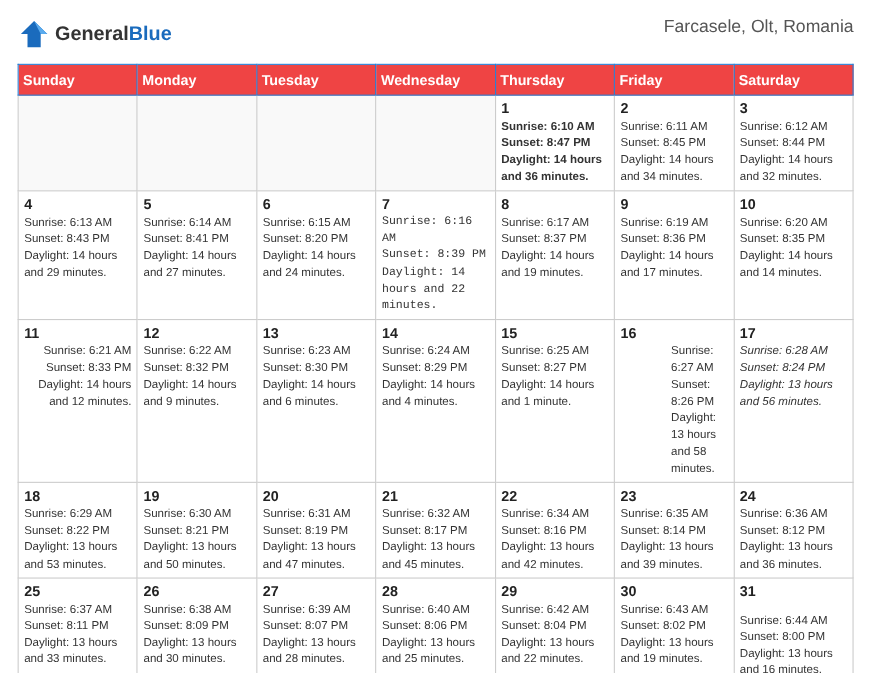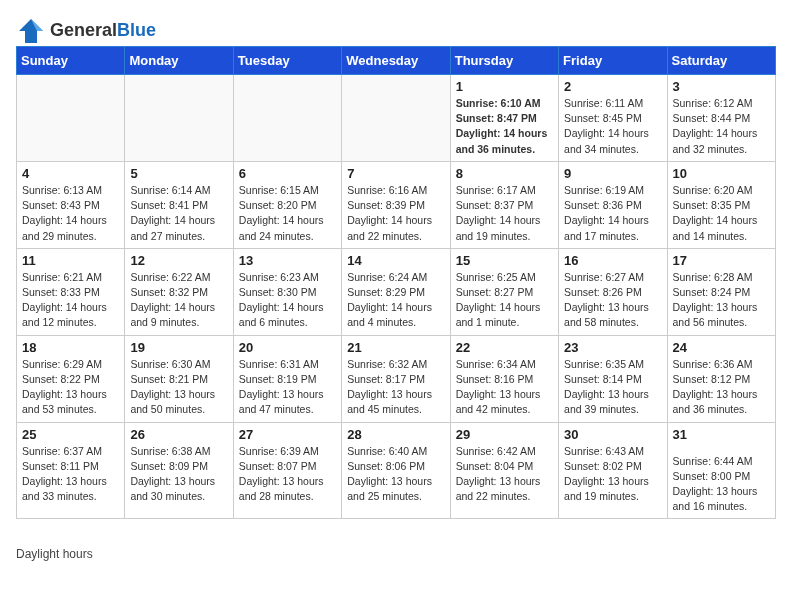--- a/index.html
+++ b/index.html
@@ -7,20 +7,21 @@
       font-family: Arial, sans-serif;
       background: #fff;
       width: 792px;
       min-height: 612px;
       padding: 16px;
     }
     .header-area {
       display: flex;
       justify-content: space-between;
       align-items: flex-start;
+      margin-bottom: 12px;
       gap: 40px;
     }
     .logo {
       display: flex;
       align-items: center;
       gap: 4px;
     }
     .logo-text {
       font-size: 18px;
       font-weight: bold;
@@ -44,21 +45,21 @@
     .location {
       font-size: 16px;
       color: #555;
     }
     .calendar {
       width: 100%;
       border-collapse: collapse;
       font-size: 11px;
     }
     .calendar th {
-      background: #1d4ed8;
+      background: #ef4444;
       color: #fff;
       padding: 6px 4px;
       text-align: left;
       font-size: 13px;
       font-weight: bold;
       border: 1px solid #2a7fd4;
     }
     .calendar td {
       border: 1px solid #ccc;
       vertical-align: top;
@@ -95,20 +96,21 @@
   <div class="logo">
     <svg class="logo-icon" viewBox="0 0 40 40" xmlns="http://www.w3.org/2000/svg">
       <polygon points="20,4 36,20 28,20 28,36 12,36 12,20 4,20" fill="#1a6bbd"></polygon>
       <polygon points="20,4 36,20 28,20" fill="#5aabee"></polygon>
     </svg>
     <div class="logo-text">
       <div><span class="general">General</span><span class="blue">Blue</span></div>
     </div>
   </div>
   <div class="title-area">
+    <div class="location">Farcasele, Olt, Romania</div>
   </div>
 </div>
 
 <table class="calendar">
   <thead>
     <tr>
     <th>Sunday</th>
         <th>Monday</th>
         <th>Tuesday</th>
         <th>Wednesday</th>
@@ -156,21 +158,21 @@
 Daylight: 14 hours and 27 minutes.</div>
         </td>
         <td>
           <span class="day-number">6</span>
           <div class="day-info" style="white-space: pre-line;">Sunrise: 6:15 AM
 Sunset: 8:20 PM
 Daylight: 14 hours and 24 minutes.</div>
         </td>
         <td>
           <span class="day-number">7</span>
-          <div class="day-info" style="white-space: pre-line;">Sunrise: 6:16 AM
+          <div class="day-info" style="white-space: pre-line; font-family: Liberation Mono, monospace;">Sunrise: 6:16 AM
 Sunset: 8:39 PM
 Daylight: 14 hours and 22 minutes.</div>
         </td>
         <td>
           <span class="day-number">8</span>
           <div class="day-info" style="white-space: pre-line;">Sunrise: 6:17 AM
 Sunset: 8:37 PM
 Daylight: 14 hours and 19 minutes.</div>
         </td>
         <td>
@@ -182,21 +184,21 @@
         <td>
           <span class="day-number">10</span>
           <div class="day-info" style="white-space: pre-line;">Sunrise: 6:20 AM
 Sunset: 8:35 PM
 Daylight: 14 hours and 14 minutes.</div>
         </td>
       </tr>
       <tr>
         <td>
           <span class="day-number">11</span>
-          <div class="day-info" style="white-space: pre-line;">Sunrise: 6:21 AM
+          <div class="day-info" style="white-space: pre-line; text-align: right;">Sunrise: 6:21 AM
 Sunset: 8:33 PM
 Daylight: 14 hours and 12 minutes.</div>
         </td>
         <td>
           <span class="day-number">12</span>
           <div class="day-info" style="white-space: pre-line;">Sunrise: 6:22 AM
 Sunset: 8:32 PM
 Daylight: 14 hours and 9 minutes.</div>
         </td>
         <td>
@@ -212,27 +214,27 @@
 Daylight: 14 hours and 4 minutes.</div>
         </td>
         <td>
           <span class="day-number">15</span>
           <div class="day-info" style="white-space: pre-line;">Sunrise: 6:25 AM
 Sunset: 8:27 PM
 Daylight: 14 hours and 1 minute.</div>
         </td>
         <td>
           <span class="day-number">16</span>
-          <div class="day-info" style="white-space: pre-line;">Sunrise: 6:27 AM
+          <div class="day-info" style="white-space: pre-line; margin-left: 46px;">Sunrise: 6:27 AM
 Sunset: 8:26 PM
 Daylight: 13 hours and 58 minutes.</div>
         </td>
         <td>
           <span class="day-number">17</span>
-          <div class="day-info" style="white-space: pre-line;">Sunrise: 6:28 AM
+          <div class="day-info" style="white-space: pre-line; font-style: italic;">Sunrise: 6:28 AM
 Sunset: 8:24 PM
 Daylight: 13 hours and 56 minutes.</div>
         </td>
       </tr>
       <tr>
         <td>
           <span class="day-number">18</span>
           <div class="day-info" style="white-space: pre-line;">Sunrise: 6:29 AM
 Sunset: 8:22 PM
 Daylight: 13 hours and 53 minutes.</div>

